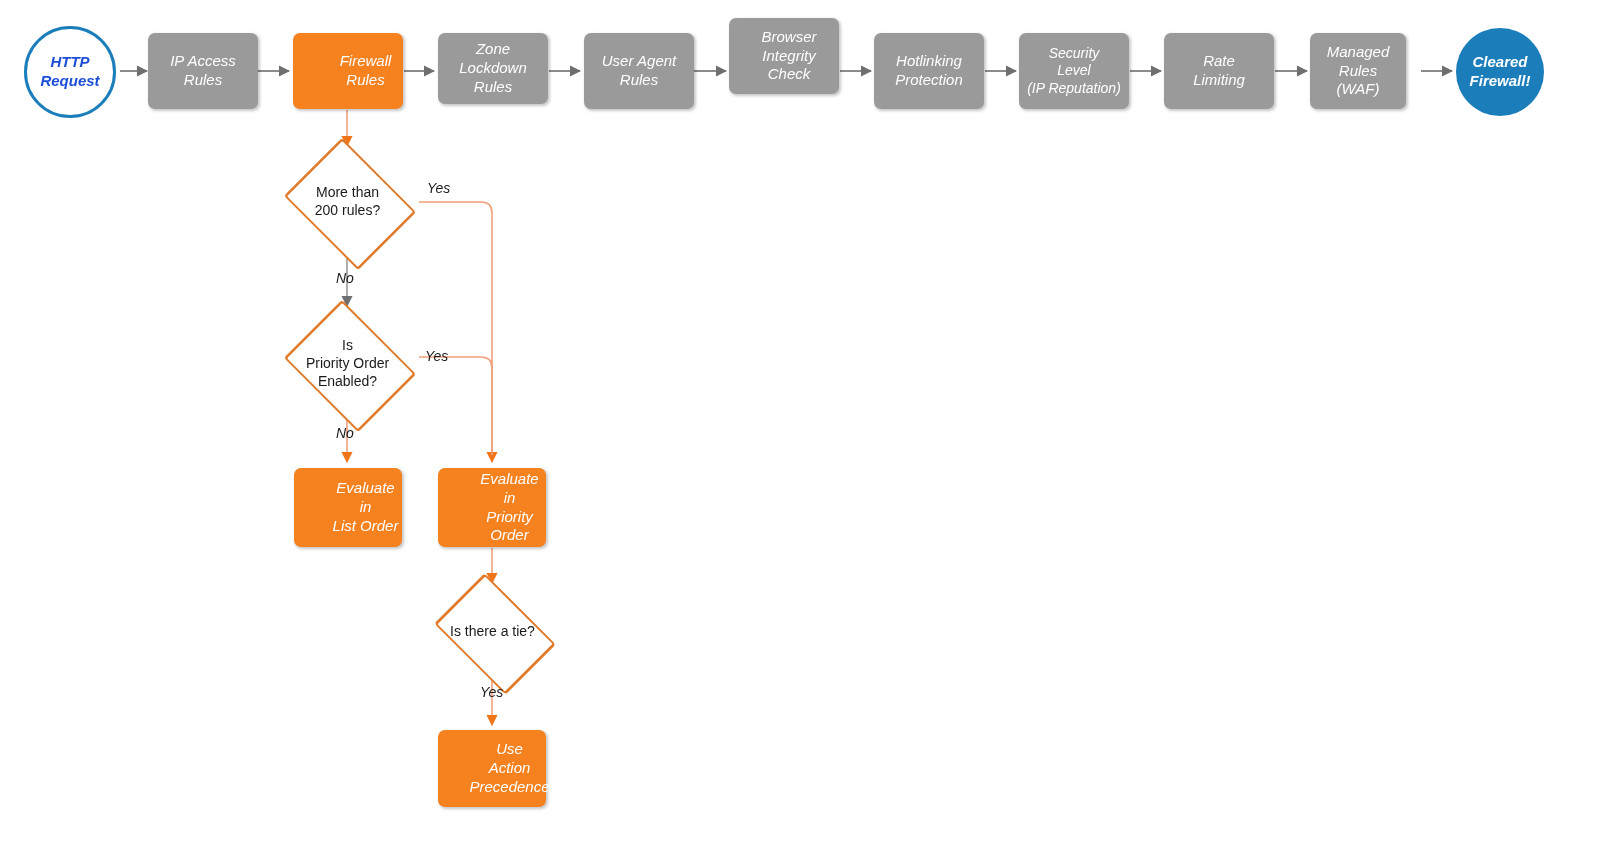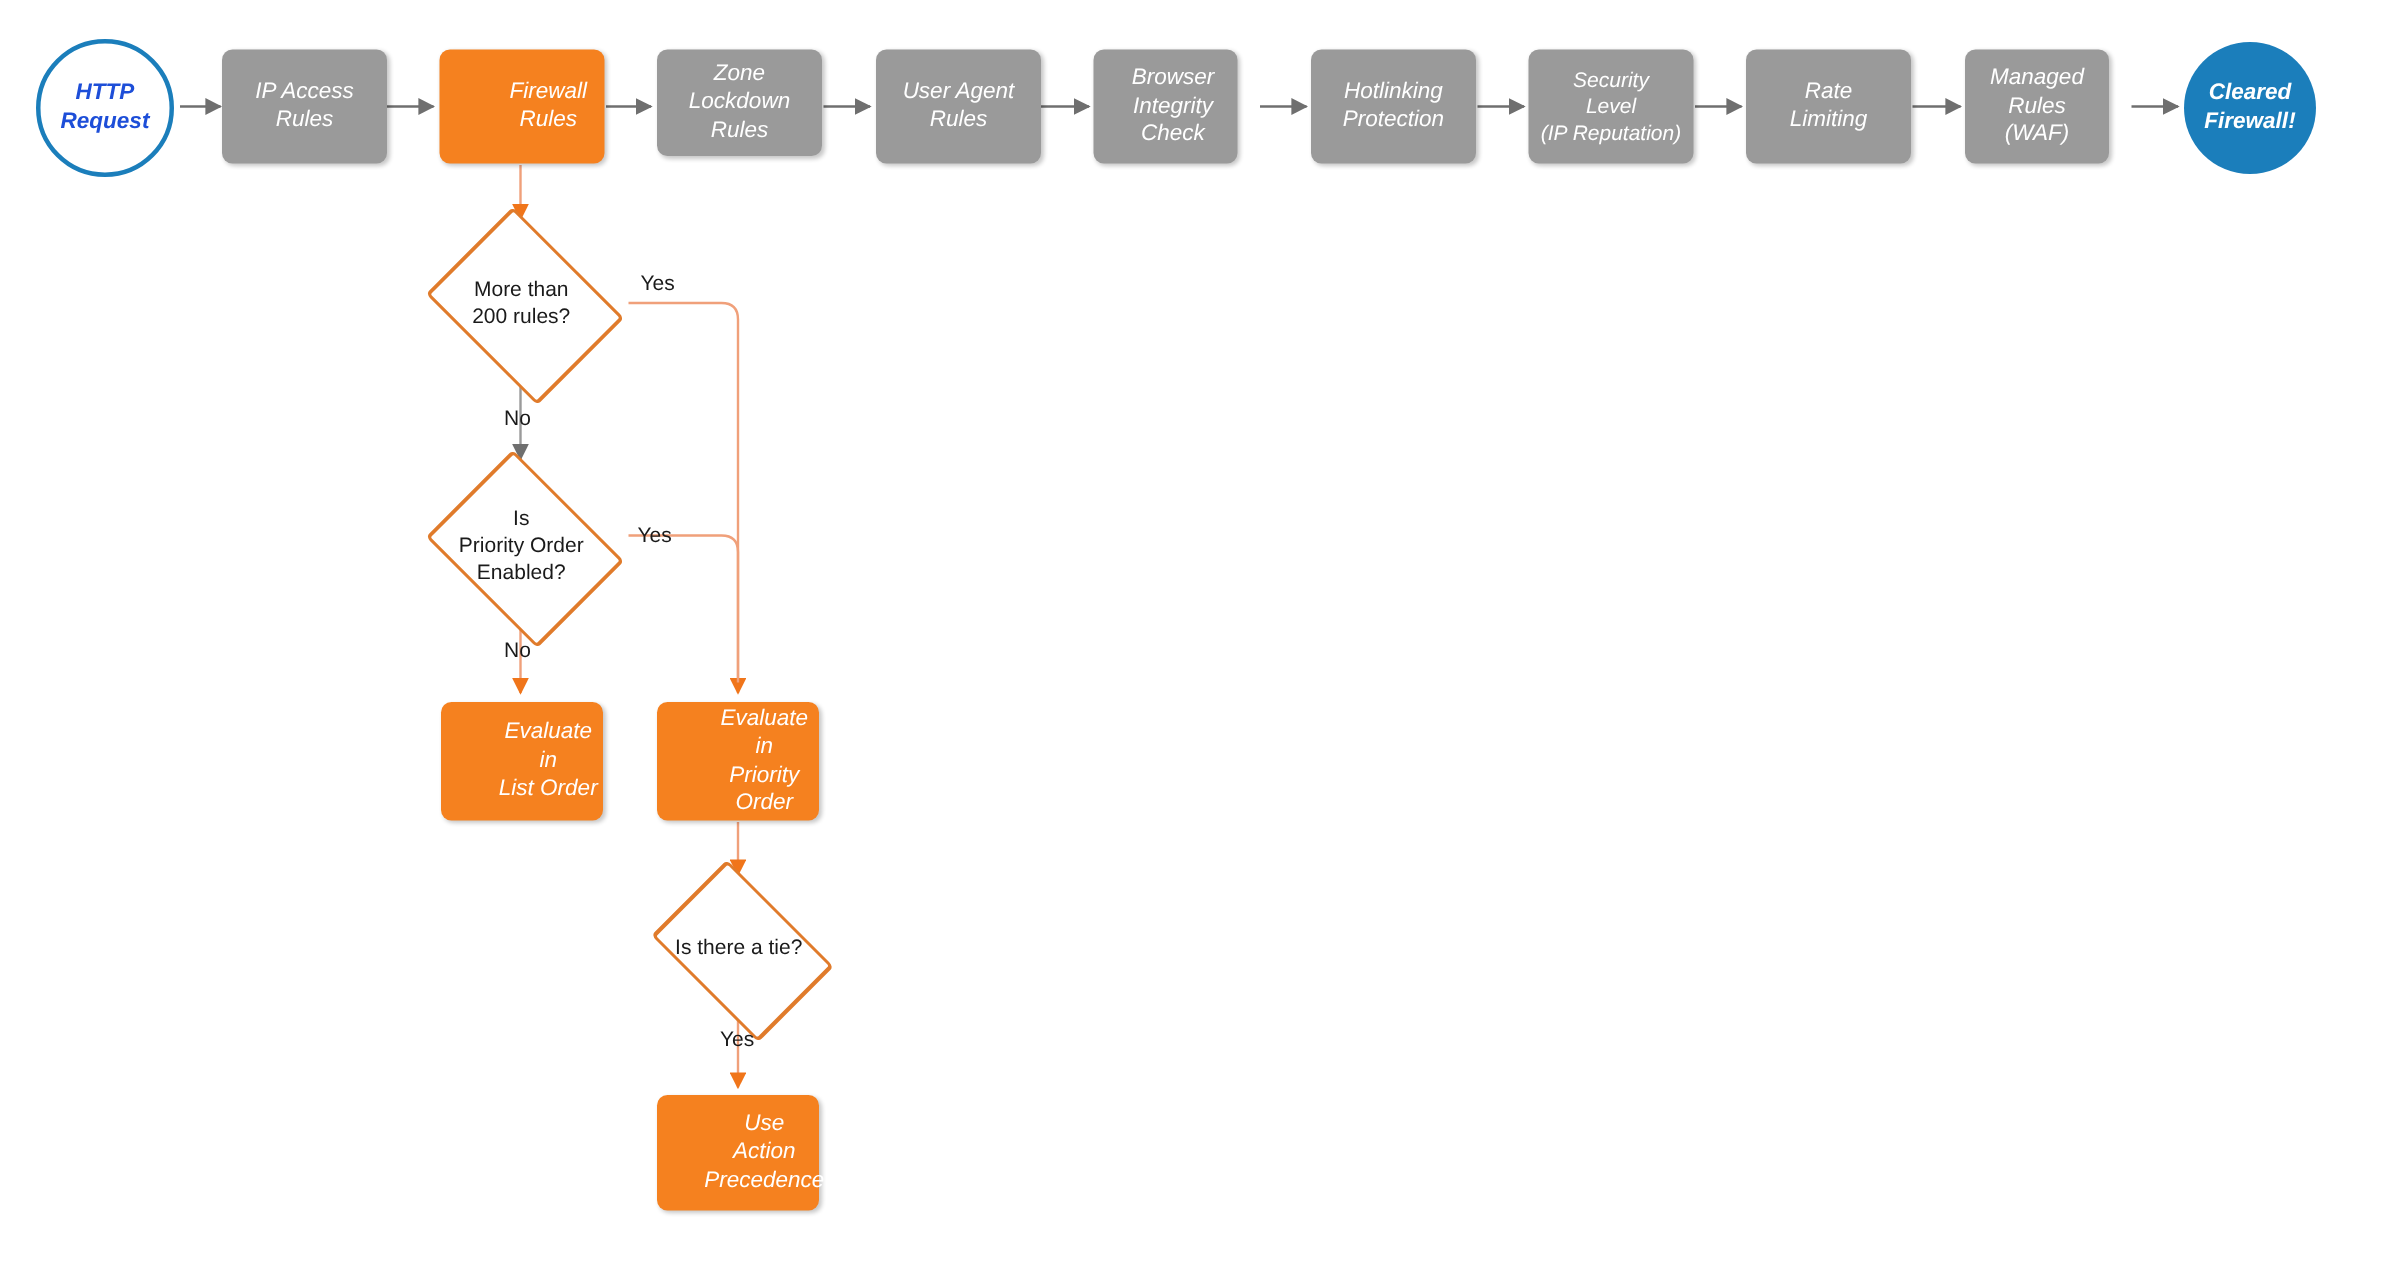--- a/index.html
+++ b/index.html
@@ -86,20 +86,21 @@
     color: #1a1a1a;
     font-style: normal;
     white-space: pre-line;
     line-height: 1.28;
   }
 
   
   .edge-label {
     position: absolute;
     font-size: 14px;
+    font-style: italic;
     color: #1a1a1a;
     white-space: nowrap;
   }
 </style>
 </head>
 <body>
 
 <div id="canvas">
 
   <svg id="edge-layer" viewBox="0 0 1600 858" xmlns="http://www.w3.org/2000/svg">
@@ -159,21 +160,21 @@
     <span>Zone
 Lockdown
 Rules</span>
   </div>
 
   <div class="node proc gray" style="left:584px; top:33px; width:110px; height:76px;">
     <span>User Agent
 Rules</span>
   </div>
 
-  <div class="node proc gray" style="left:729px; top:33px; width:96px; height:76px;padding-left:10px;">
+  <div class="node proc gray" style="left:729px; top:18px; width:110px; height:76px;padding-left:10px;">
     <span>Browser
 Integrity
 Check</span>
   </div>
 
   <div class="node proc gray" style="left:1019px; top:33px; width:110px; height:76px; font-size:14px;">
     <span>Security
 Level
 (IP Reputation)</span>
   </div>

